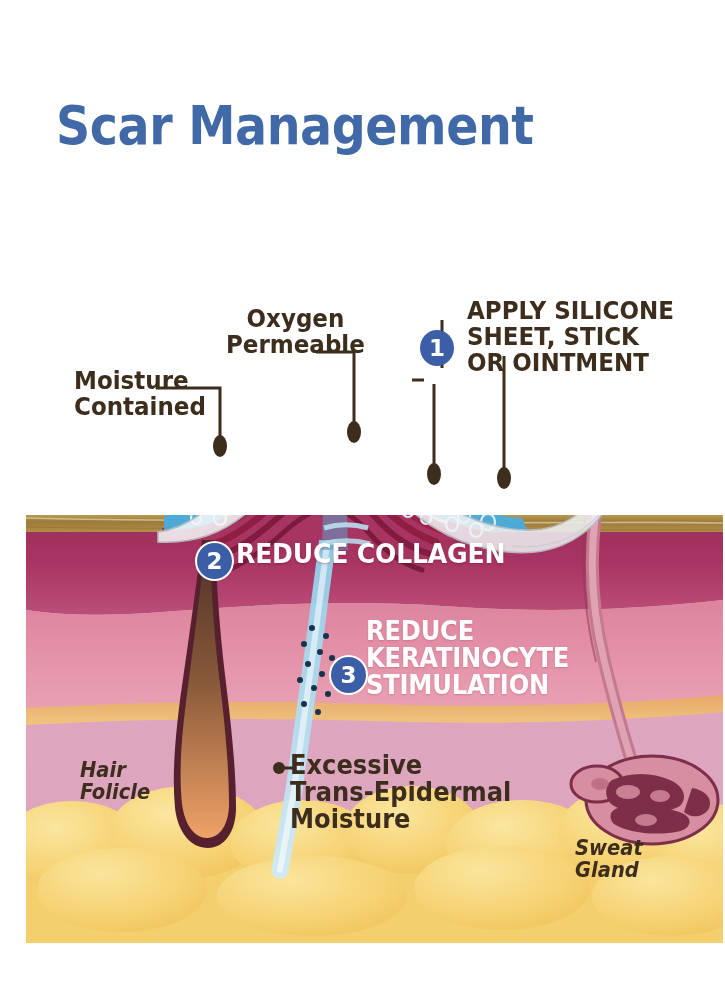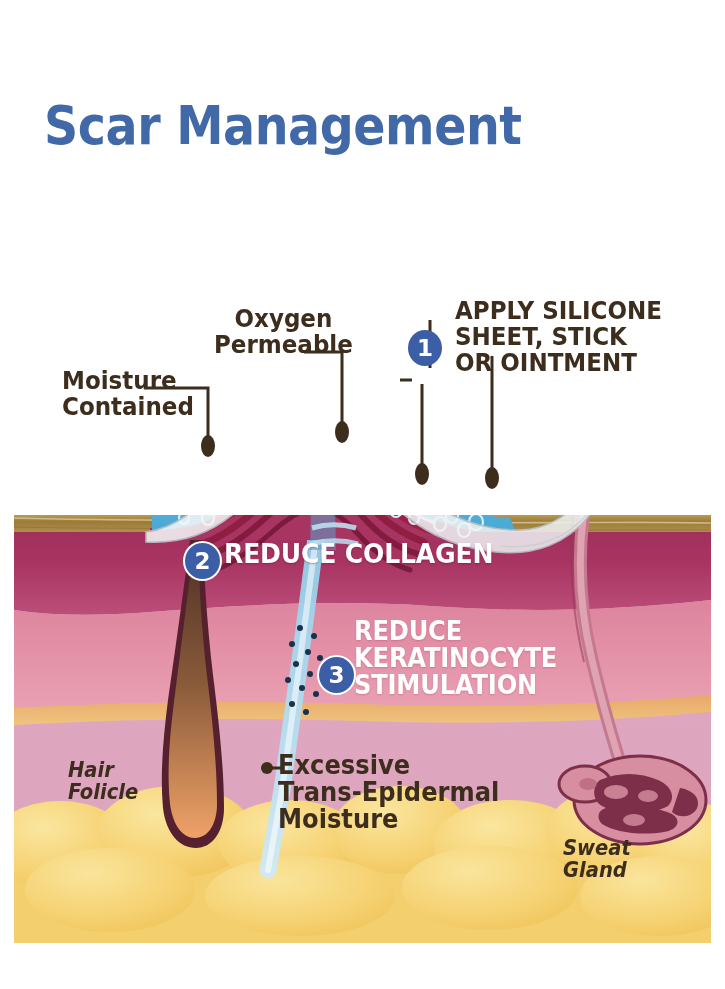--- a/index.html
+++ b/index.html
@@ -10,21 +10,21 @@
   body {
     width: 725px;
     height: 989px;
     position: relative;
     overflow: hidden;
     font-family: "Liberation Sans", sans-serif;
   }
 
   .page {
     position: absolute;
-    left: 0; top: 0;
+    left: 12px; top: 0;
     width: 642px;
     height: 989px;
     background: #ffffff;
   }
 
   
   .title {
     position: absolute;
     left: 44px;
     top: 94px;

